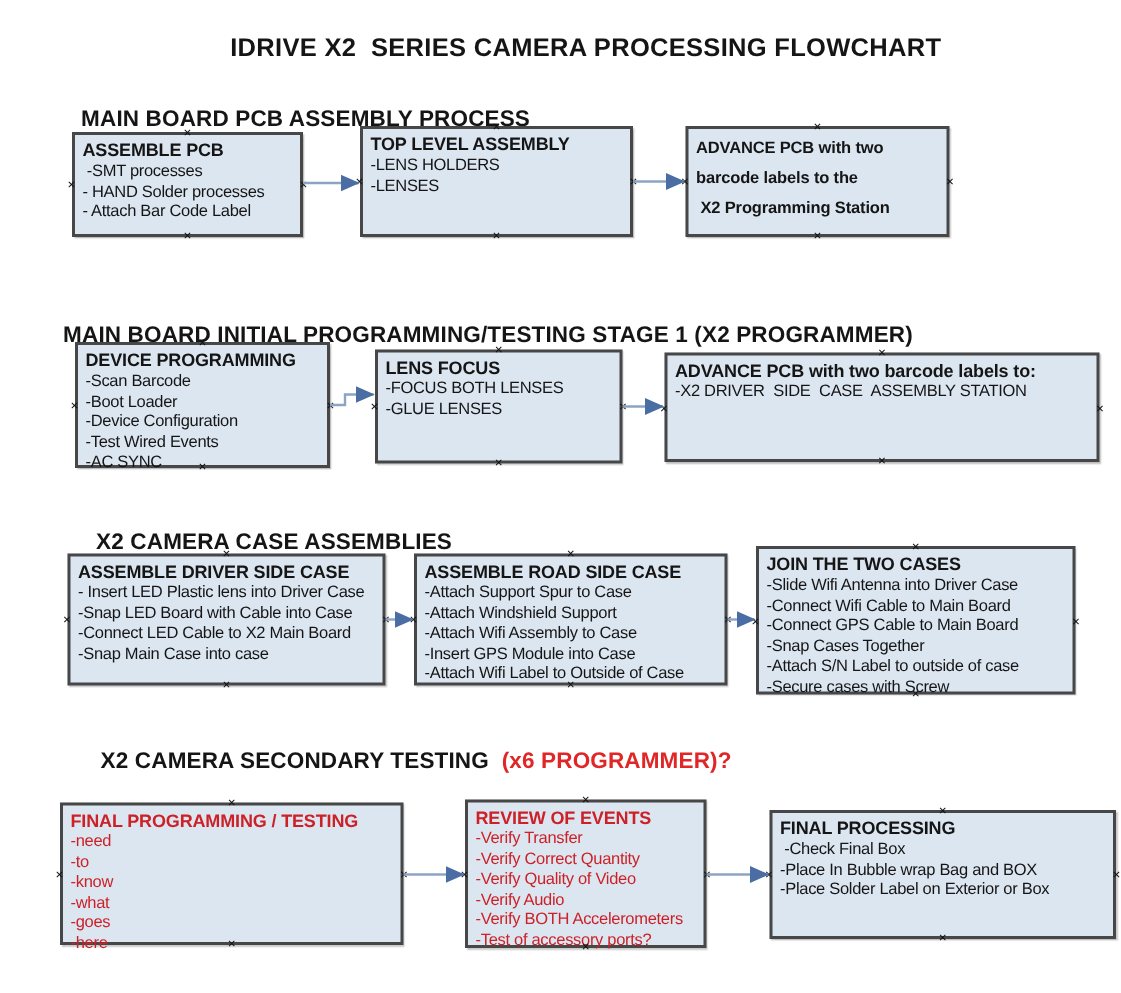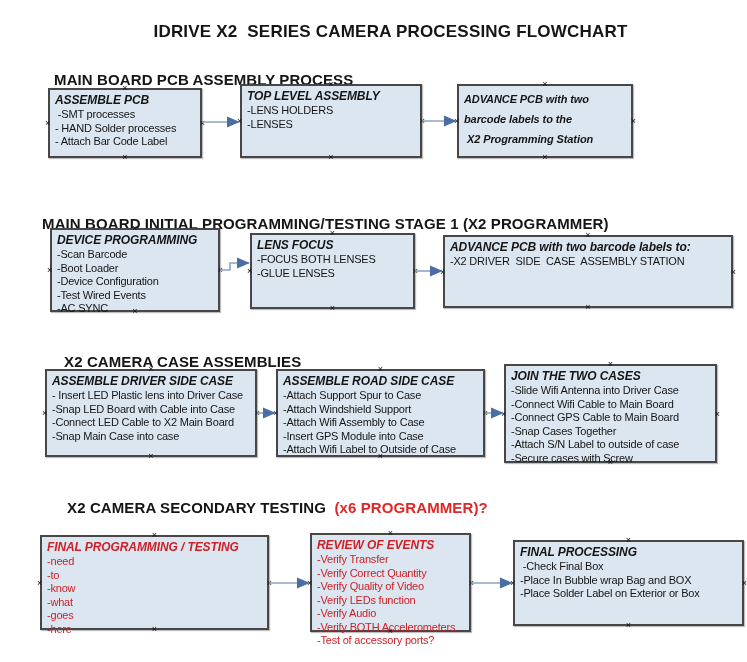--- a/index.html
+++ b/index.html
@@ -31,21 +31,21 @@
   .sh3{left:33px;top:482px;}
   .red-part{color:var(--red-heading);}
   .box{
     position:absolute;background:var(--box-fill);
     border:2px solid var(--box-border);
     box-shadow:1px 1px 1px rgba(0,0,0,0.25);
     box-sizing:border-box;
     padding:3px 2px 0 5px;
   }
   .box-title{
-    font-size:12px;font-weight:bold;line-height:15px;white-space:pre-wrap;letter-spacing:-0.1px;font-style:italic;
+    font-size:12px;font-weight:bold;line-height:15px;white-space:pre-wrap;letter-spacing:-0.1px;
   }
   .box.big-title .box-title{font-size:11px;line-height:20px;}
   .box-item{
     font-size:11px;line-height:13.5px;white-space:pre-wrap;letter-spacing:-0.2px;
   }
   .box.red .box-title,.box.red .box-item{color:var(--red-box);}
   .handle{
     position:absolute;font-size:9px;line-height:8px;color:#111;
     font-weight:normal;pointer-events:none;
   }
@@ -179,21 +179,20 @@
         <span class="handle h-top">×</span>
         <span class="handle h-bottom">×</span>
         <span class="handle h-left">×</span>
         <span class="handle h-right">×</span>
       </div>
       <div class="box red" style="left: 293px; top: 533px; width: 161px; height: 99px;">
         <div class="box-title">REVIEW OF EVENTS</div>
         <div class="box-item">-Verify Transfer</div>
         <div class="box-item">-Verify Correct Quantity</div>
         <div class="box-item">-Verify Quality of Video</div>
-        <div class="box-item">-Verify LEDs function</div>
         <div class="box-item">-Verify Audio</div>
         <div class="box-item">-Verify BOTH Accelerometers</div>
         <div class="box-item">-Test of accessory ports?</div>
         <span class="handle h-top">×</span>
         <span class="handle h-bottom">×</span>
         <span class="handle h-left">×</span>
         <span class="handle h-right">×</span>
       </div>
       <div class="box" style="left: 496px; top: 540px; width: 231px; height: 86px;">
         <div class="box-title">FINAL PROCESSING</div>

